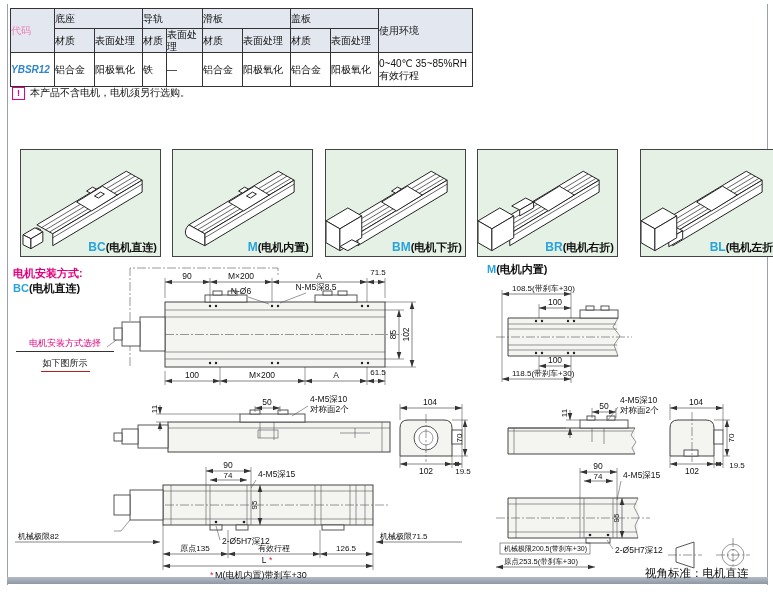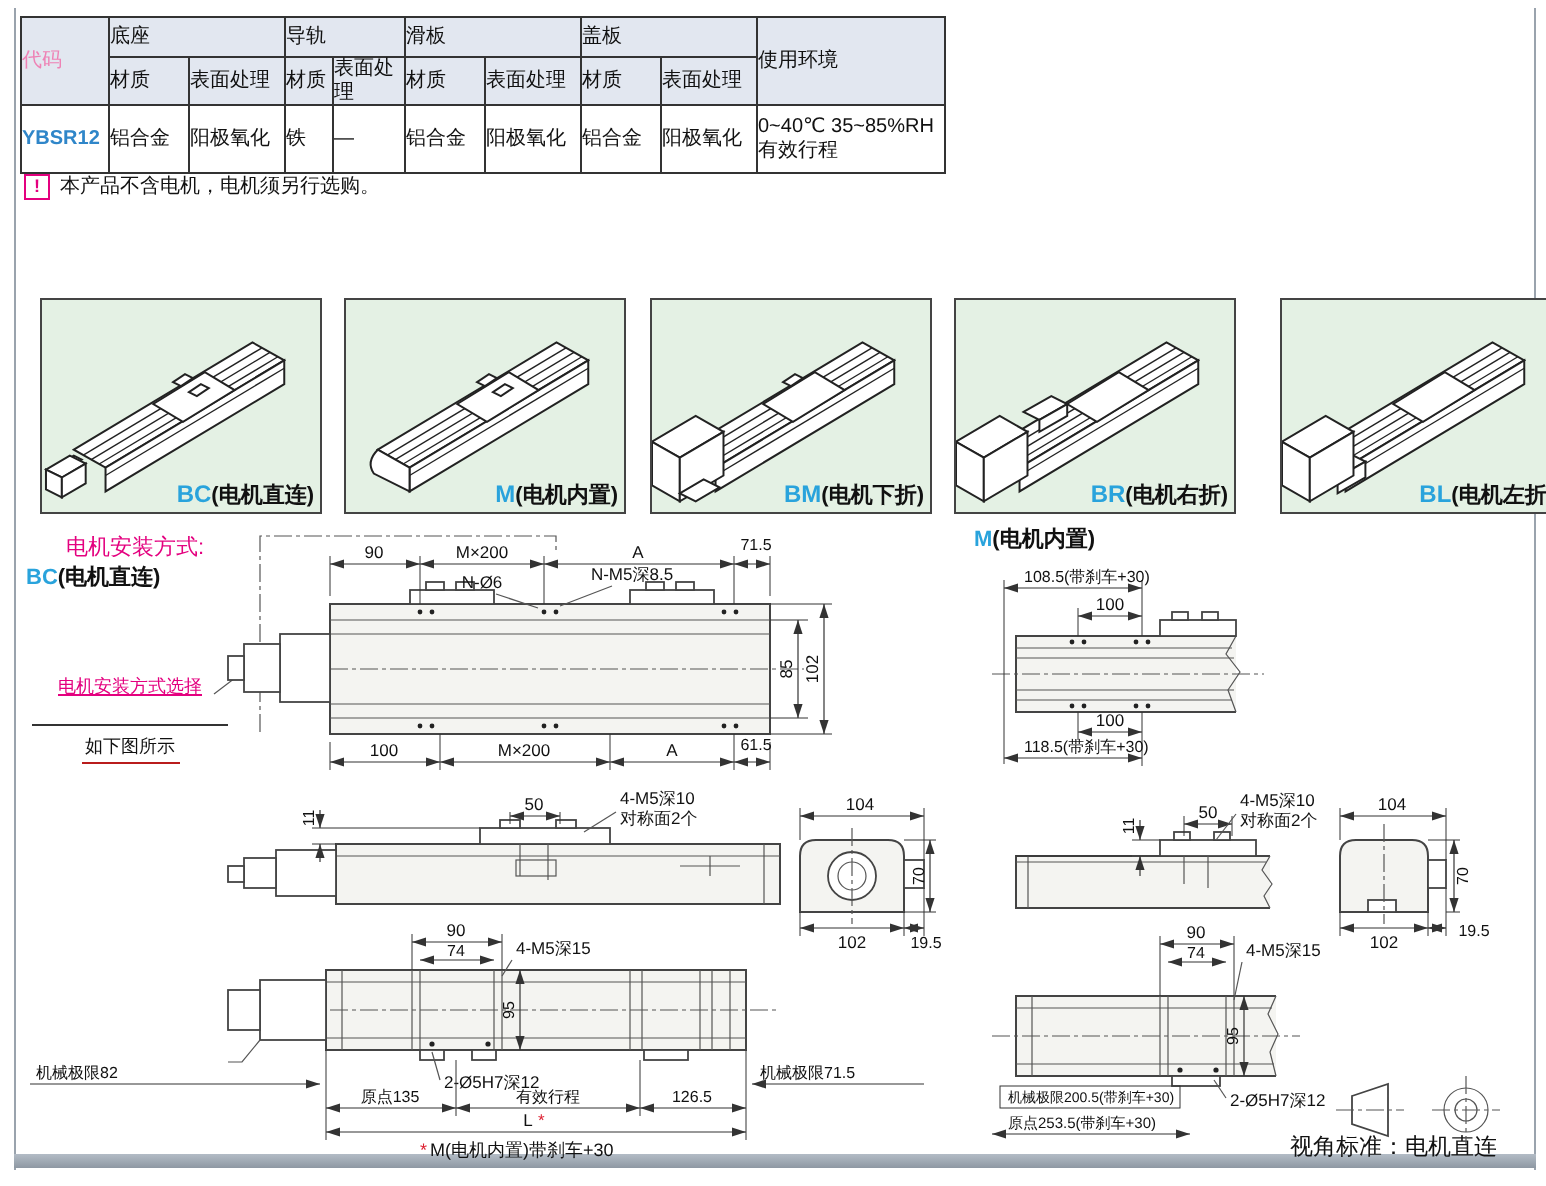--- a/index.html
+++ b/index.html
@@ -7,38 +7,38 @@
         font-family:"Liberation Sans","DejaVu Sans",sans-serif;color:#111;}
   .edge{position:absolute;background:#9aa3ad;}
   #band{position:absolute;left:7px;right:5px;top:577px;height:7px;
         background:linear-gradient(#b3bcc6,#8e98a3);}
   
   #spec{position:absolute;left:10px;top:8px;border-collapse:collapse;table-layout:fixed;}
   #spec td{border:1px solid #333;text-align:left;vertical-align:middle;
            font-size:10px;padding:0;line-height:1.15;}
   #spec tr.hd td{background:#e2e7f0;}
   td.code-h{color:#ee82b5;font-size:11px;}
-  td.code-v{color:#2f86c9;font-weight:bold;font-size:11px;background:#fff;}
+  td.code-v{color:#2f86c9;font-weight:bold;font-size:11px;background:#fff;font-style:italic;}
   td.env{font-size:9px;}
   
   #note{position:absolute;left:12px;top:86px;display:flex;align-items:center;gap:5px;}
   #note .nicon{width:11px;height:11px;border:1px solid #e4007f;color:#e4007f;
         font-size:9px;font-weight:bold;text-align:center;line-height:11px;}
   #note .ntxt{font-size:10px;}
   
   .vbox{position:absolute;top:149px;width:141px;height:108px;background:#e4f1e4;
         border:1px solid #444;box-sizing:border-box;}
   .vlabel{position:absolute;right:3px;bottom:1px;font-size:11px;font-weight:bold;color:#111;}
   .vlabel .vcode{color:#29a3dc;font-size:12px;}
   
-  .ttl1{position:absolute;left:13px;top:266px;font-size:11px;color:#e4007f;font-weight:normal;margin-left:20px;}
+  .ttl1{position:absolute;left:13px;top:266px;font-size:11px;color:#e4007f;font-weight:bold;}
   .ttl2{position:absolute;left:13px;top:281px;font-size:11px;font-weight:bold;}
   .bluecode{color:#29a3dc;}
   #selnote{position:absolute;left:16px;top:337px;width:98px;text-align:center;}
-  #selnote .l1{font-size:9px;color:#e4007f;border-bottom:1px solid #333;padding-bottom:12px;text-decoration:underline;}
+  #selnote .l1{font-size:9px;color:#e4007f;border-bottom:1px solid #333;padding-bottom:1px;}
   #selnote .l2{font-size:9px;color:#111;border-bottom:1px solid #b91c1c;display:inline-block;padding:1px 2px;}
   #mtitle{position:absolute;left:487px;top:262px;font-size:11px;font-weight:bold;}
   #viewstd{position:absolute;left:645px;top:566px;font-size:11.5px;color:#111;}
   
   svg{position:absolute;}
   .fl{fill:#f4f4f1;stroke:#444;stroke-width:1;}
   .wf{fill:#fff;stroke:#444;stroke-width:.9;}
   .tn{fill:none;stroke:#555;stroke-width:.6;}
   .ch{fill:none;stroke:#555;stroke-width:.6;stroke-dasharray:9 2 2 2;}
   .ext{fill:none;stroke:#333;stroke-width:.5;}

